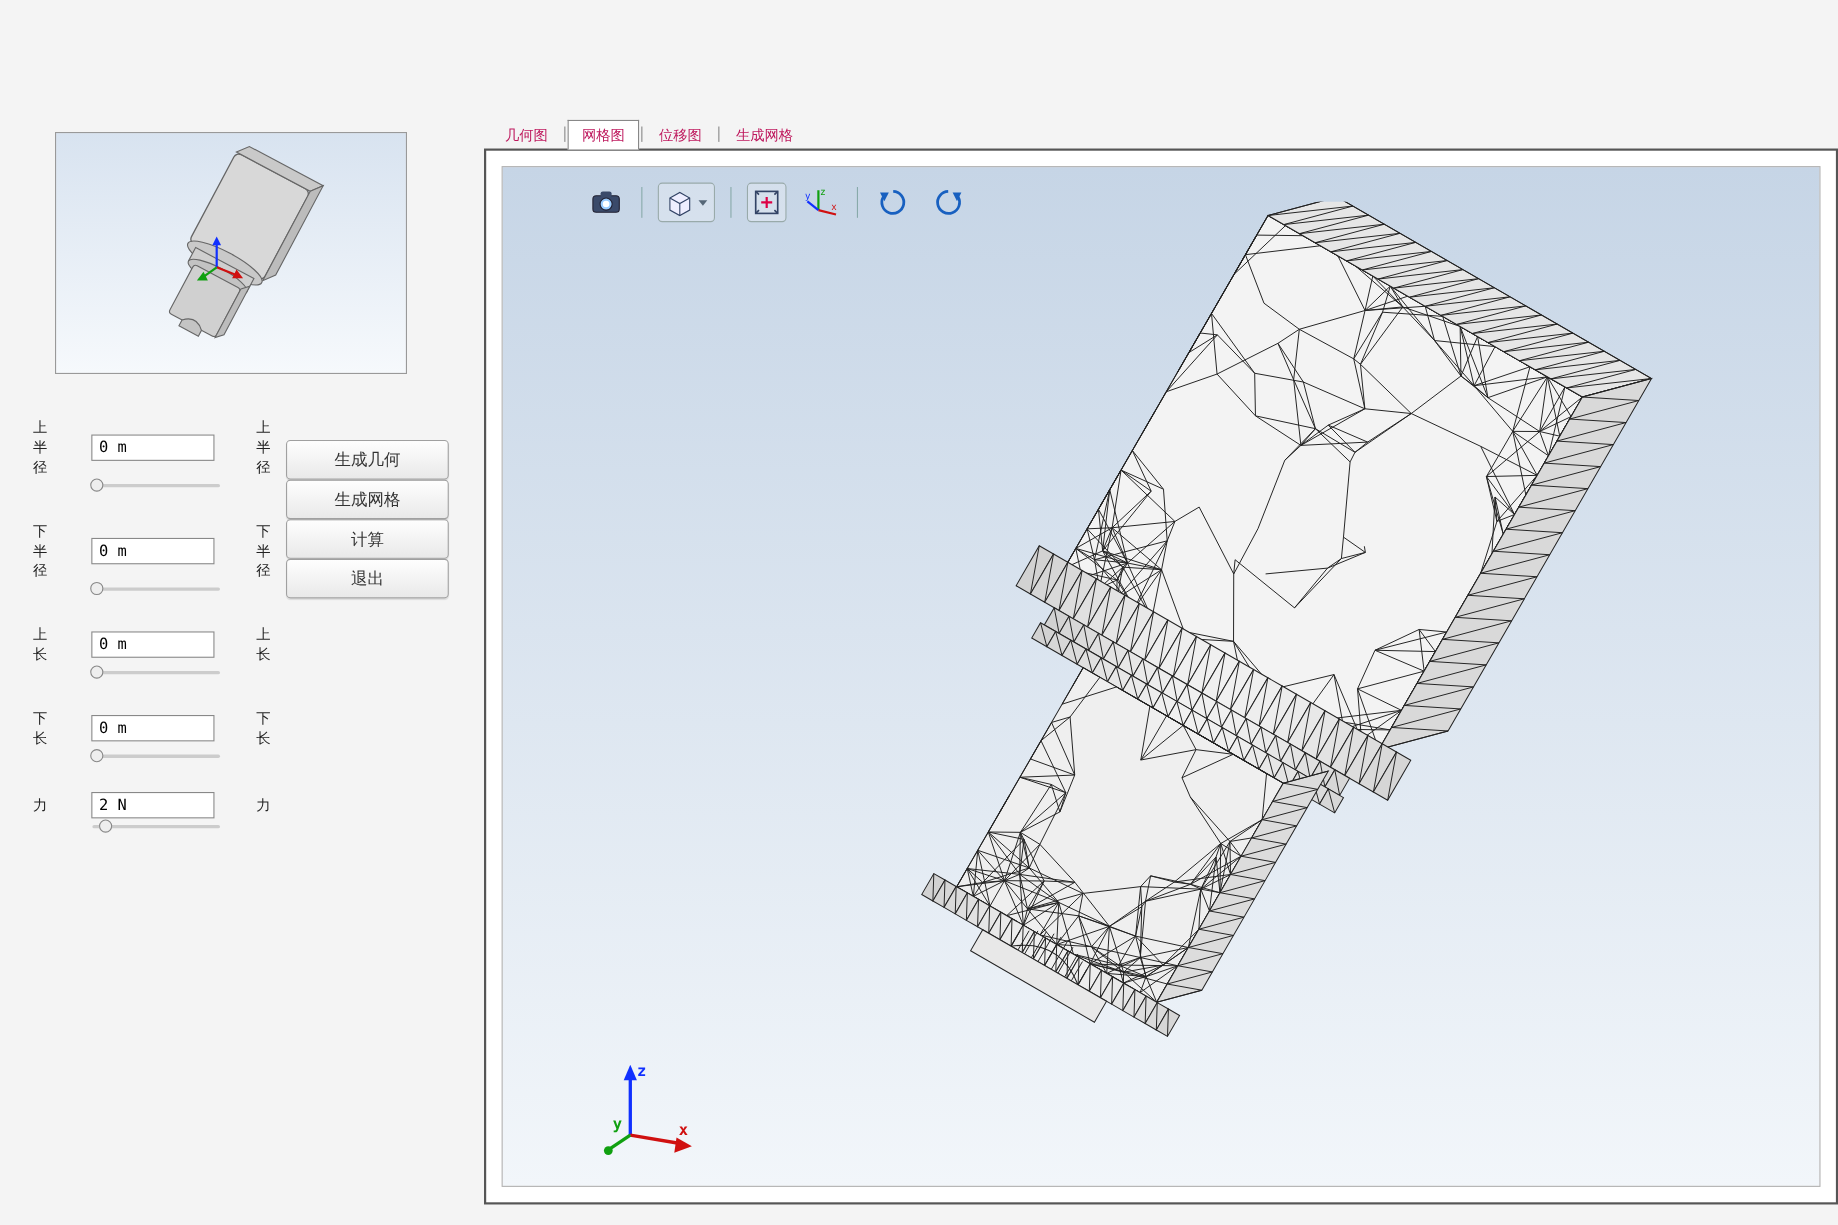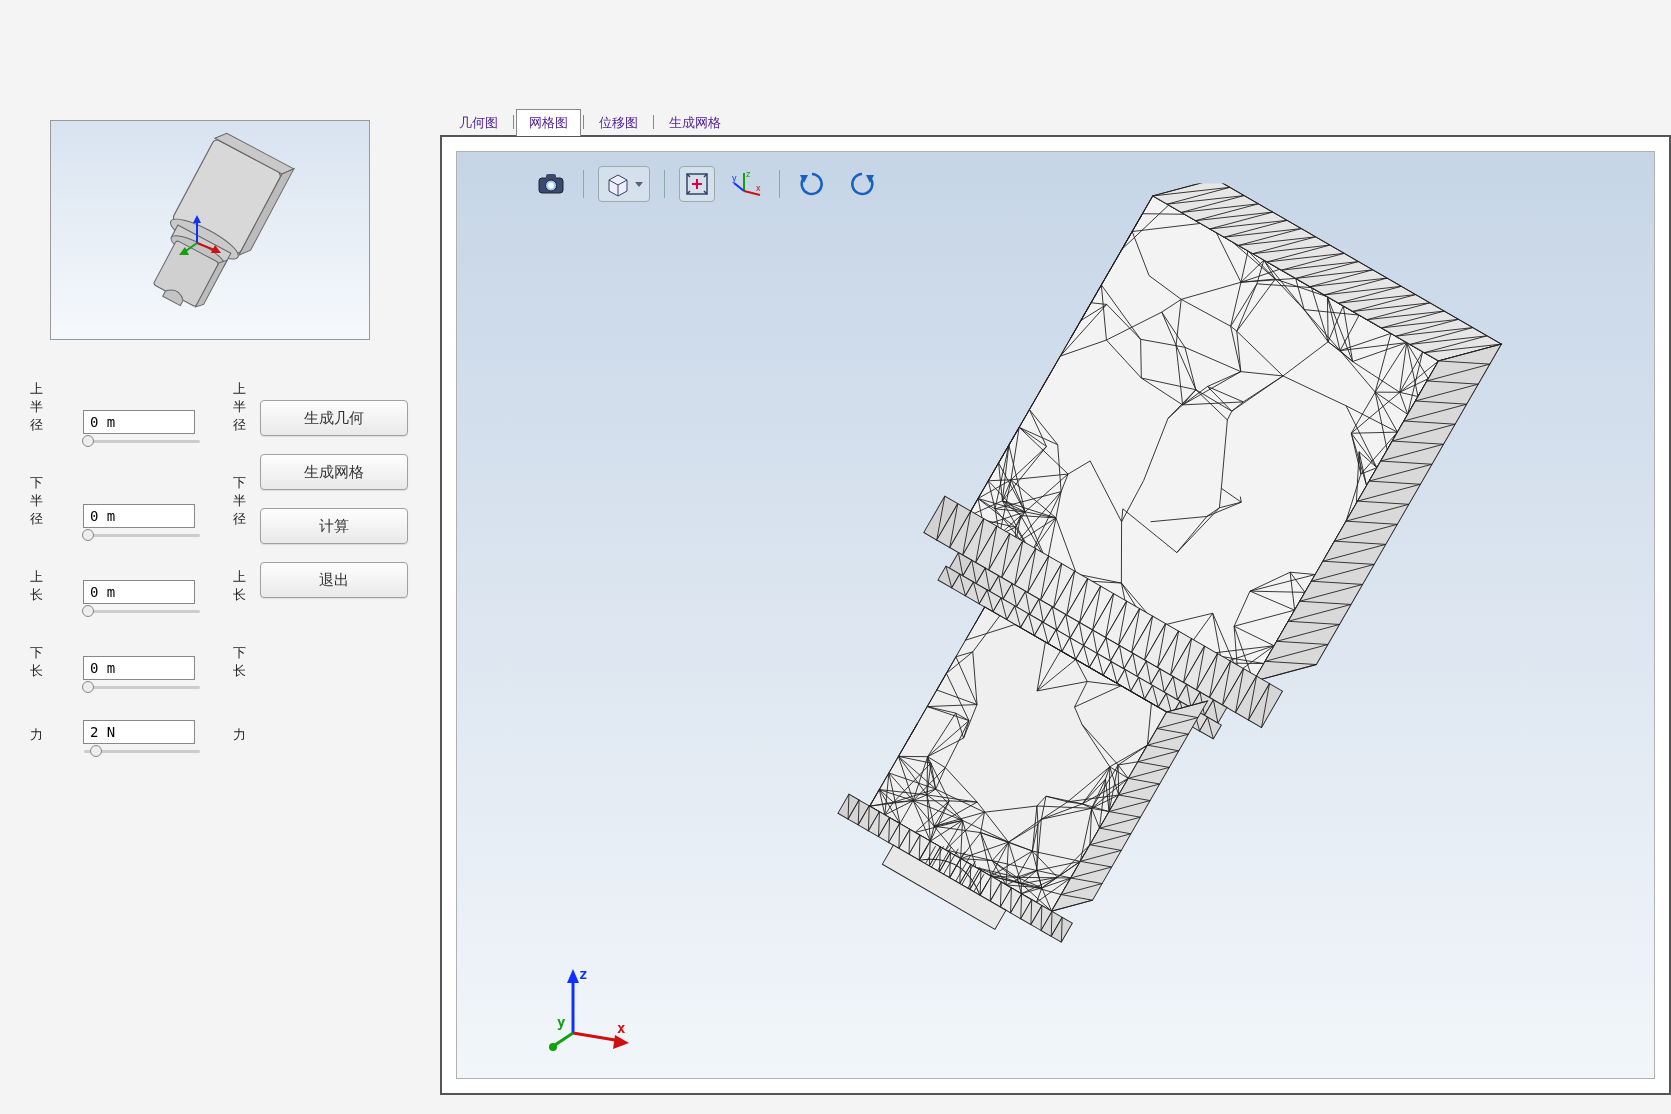--- a/index.html
+++ b/index.html
@@ -3,32 +3,32 @@
 <meta charset="utf-8">
 <style>
   * { box-sizing: border-box; margin: 0; padding: 0; }
   html, body { width: 1671px; height: 1114px; font-family: "Microsoft YaHei", "SimSun", sans-serif; font-size: 13px; background: #f4f4f4; overflow: hidden; }
   .app { display: flex; width: 100%; height: 100%; }
   .left-panel { width: 440px; padding: 120px 30px 0 30px; background: #f4f4f4; }
   .preview-box { width: 320px; height: 220px; border: 1px solid #999; background: linear-gradient(#d8e3f0 0%, #f6f9fc 100%); position: relative; margin-left: 20px; overflow: hidden; }
   .preview-model { position: absolute; left: 50%; top: 50%; transform: translate(-50%,-50%); }
   .param-area { margin-top: 40px; display: flex; }
   .param-col { width: 210px; }
-  .param-row { display: flex; align-items: flex-end; margin-bottom: 6px; gap: 36px; }
+  .param-row { display: flex; align-items: center; margin-bottom: 6px; gap: 36px; }
   .param-label-l { width: 50px; text-align: right; font-size: 13px; color: #222; margin-right: 4px; }
   .param-input { width: 112px; height: 24px; border: 1px solid #888; background: #fff; padding: 0 6px; font-family: "SimSun", monospace; font-size: 14px; }
   .param-label-r { width: 46px; font-size: 13px; color: #222; margin-left: 2px; }
   .param-slider-row { height: 12px; padding-left: 54px; margin-bottom: 22px; }
   .param-slider { width: 116px; height: 3px; background: #ccc; position: relative; border-radius: 2px; }
   .slider-knob { position: absolute; top: -5px; width: 12px; height: 12px; border-radius: 50%; background: #eee; border: 1px solid #888; }
   .btn-col { margin-left: 20px; padding-top: 20px; }
-  .big-btn { width: 148px; height: 36px; margin-bottom: 18px; background: linear-gradient(#fefefe, #e9e9e9); border: 1px solid #a0a0a0; border-radius: 4px; font-size: 15px; color: #333; cursor: pointer; display: flex; align-items: center; justify-content: center; box-shadow: 0 1px 1px rgba(0,0,0,.1); }
+  .big-btn { width: 148px; height: 36px; background: linear-gradient(#fefefe, #e9e9e9); border: 1px solid #a0a0a0; border-radius: 4px; font-size: 15px; color: #333; cursor: pointer; display: flex; align-items: center; justify-content: center; box-shadow: 0 1px 1px rgba(0,0,0,.1); }
   .right-panel { flex: 1; padding-top: 108px; background: #f4f4f4; }
   .tabs { display: flex; align-items: flex-end; padding-left: 6px; }
-  .tab { padding: 4px 12px 4px 12px; font-size: 13px; color: #4c1d95; border: 1px solid transparent; border-bottom: none; cursor: pointer; position: relative; top: 1px; }
+  .tab { padding: 4px 12px 4px 12px; font-size: 13px; color: #be185d; border: 1px solid transparent; border-bottom: none; cursor: pointer; position: relative; top: 1px; }
   .tab.active { background: #fff; border-color: #888; z-index: 2; }
   .tab-sep { width: 1px; height: 14px; background: #888; align-self: center; margin: 0 2px; }
   .viewport-wrap { border: 2px solid #555; background: #fff; height: 960px; margin-right: 0; position: relative; }
   .viewport { position: absolute; inset: 14px; border: 1px solid #b0b0b0; background: linear-gradient(#c6d5e6 0%, #f2f6fa 100%); overflow: hidden; }
   .vp-toolbar { position: absolute; left: 76px; top: 14px; display: flex; align-items: center; gap: 14px; }
   .tb-btn { width: 36px; height: 36px; border: 1px solid transparent; border-radius: 4px; display: flex; align-items: center; justify-content: center; cursor: pointer; }
   .tb-btn.boxed { border: 1px solid #9aa; background: rgba(255,255,255,.25); }
   .tb-sep { width: 1px; height: 28px; background: #8aa; }
   .dropdown-caret { width: 0; height: 0; border-left: 4px solid transparent; border-right: 4px solid transparent; border-top: 5px solid #567; margin-left: 4px; }
   .axis-triad { position: absolute; left: 86px; bottom: 22px; font-family: monospace; }

